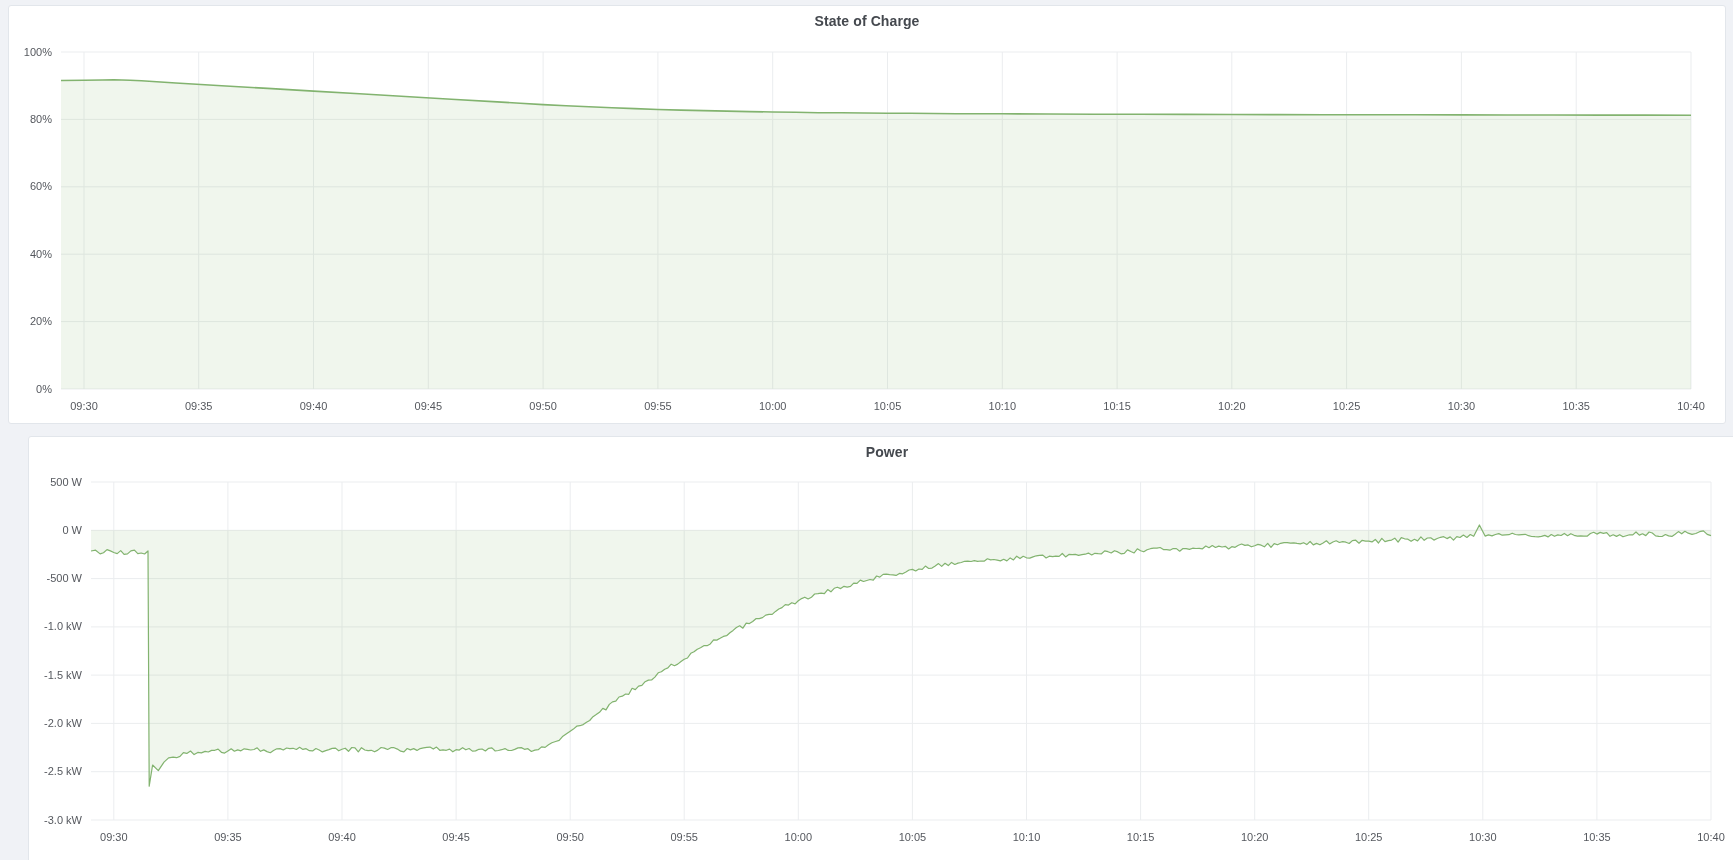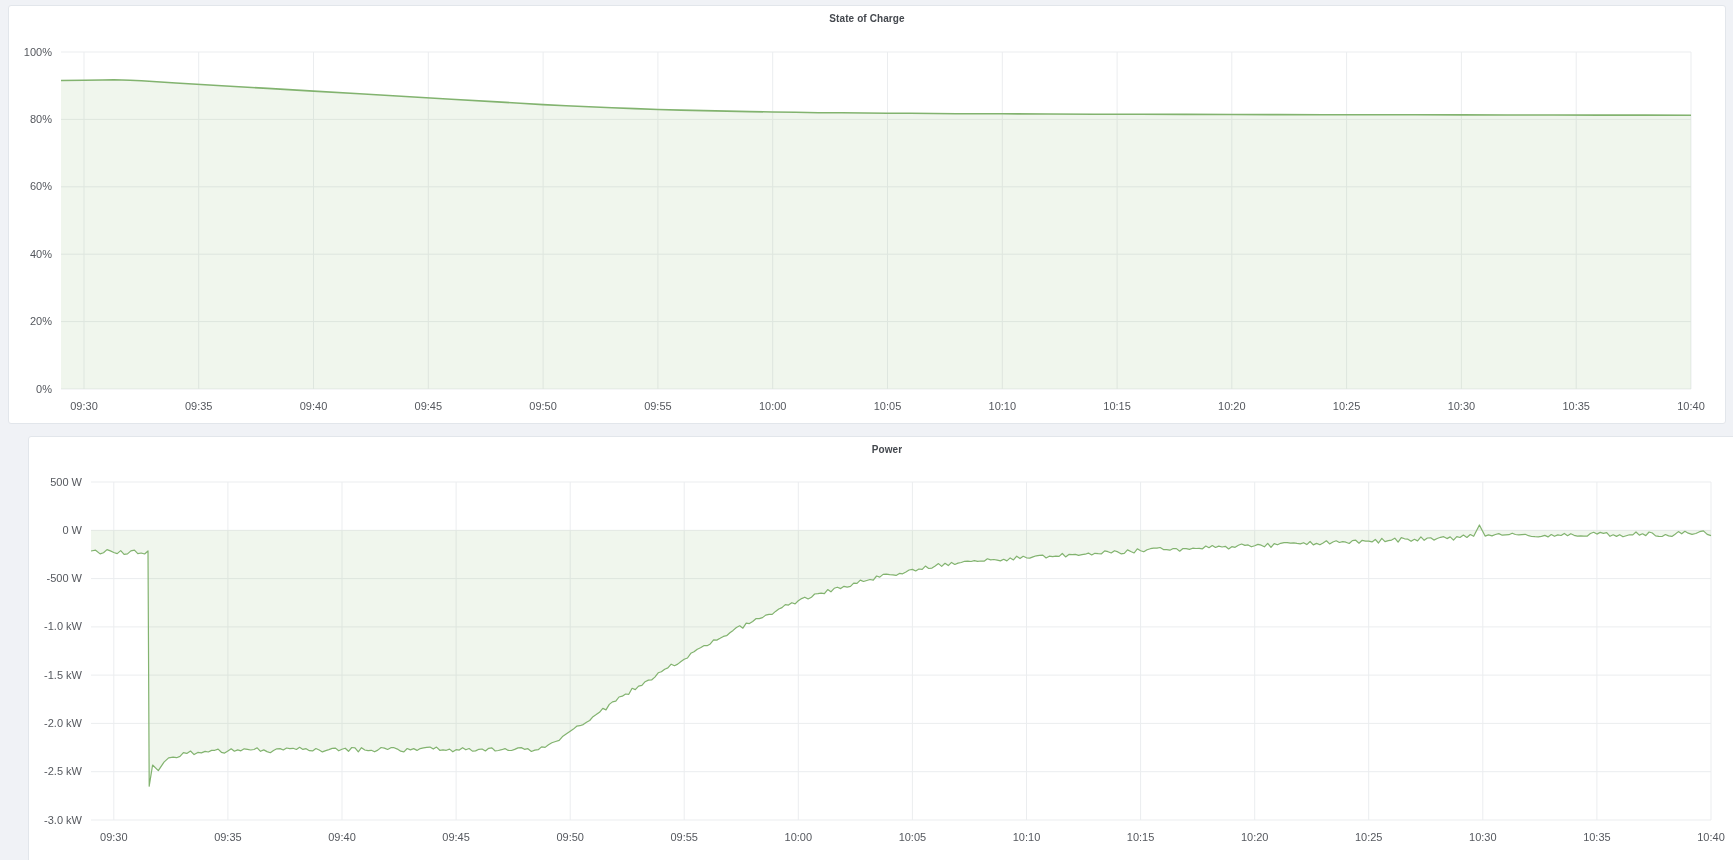--- a/index.html
+++ b/index.html
@@ -15,21 +15,21 @@
     left: 8px; width: 1718px;
     background: #ffffff;
     border: 1px solid #e2e6eb;
     border-radius: 3px;
   }
   .panel-soc   { top: 5px;   height: 419px; }
   .panel-power { top: 436px; height: 437px; margin-left: 20px; }
   .panel-title {
     position: absolute; top: 7px; left: 0; right: 0;
     text-align: center;
-    font-size: 10px; font-weight: 600; color: #44484e;
+    font-size: 14px; font-weight: 600; color: #44484e;
     letter-spacing: 0.1px;
     cursor: pointer;
   }
   svg.chart { position: absolute; left: 0; top: 0; }
   svg.chart text {
     font-family: "Liberation Sans", sans-serif;
     font-size: 11px;
     fill: #55585e;
   }
 </style>

